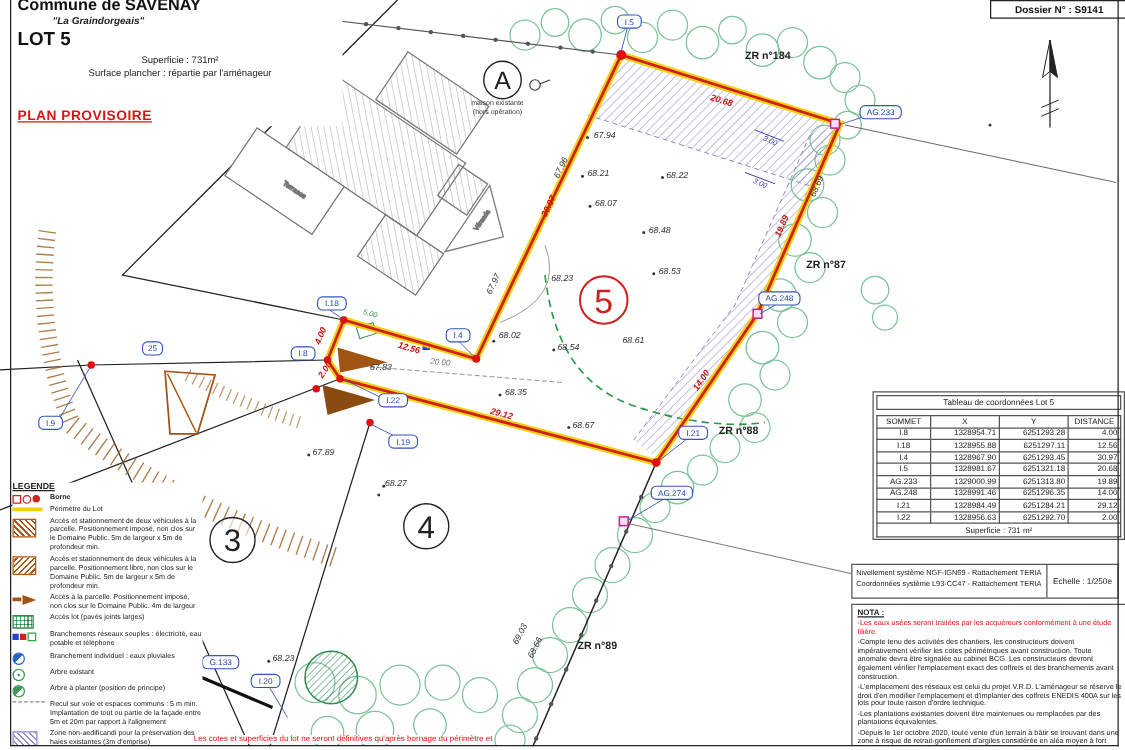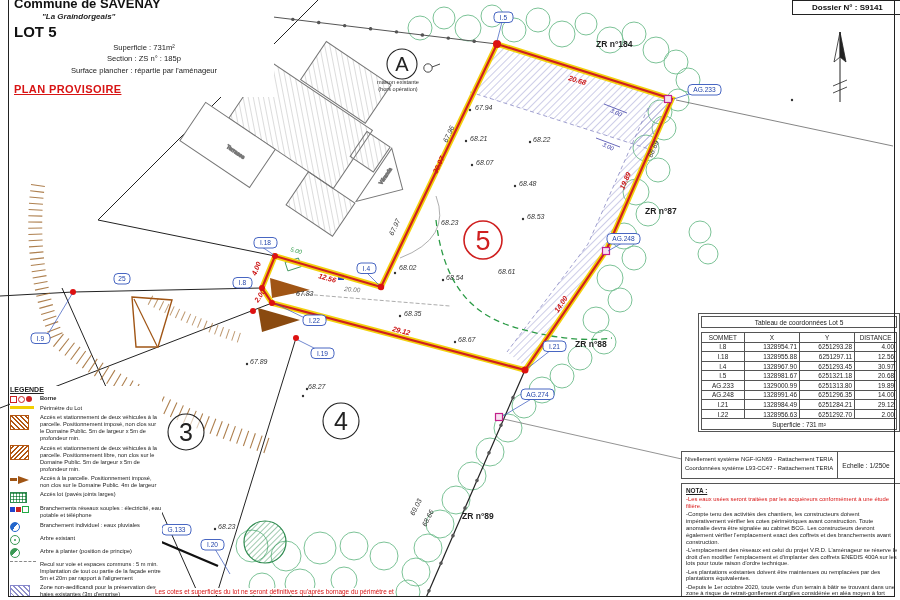--- a/index.html
+++ b/index.html
@@ -6,21 +6,21 @@
   #sheet{position:relative;width:900px;height:600px;background:#ffffff;overflow:hidden;}
   #frame{position:absolute;left:8px;top:-4px;width:885px;height:600px;border-left:1.5px solid #222;border-right:1.5px solid #222;border-bottom:1.5px solid #222;pointer-events:none;}
   svg.plan{position:absolute;left:0;top:0;}
   .panel{position:absolute;background:#fff;}
   
   #hdr{left:14px;top:-4px;width:260px;}
   #hdr .commune{font-size:13px;font-weight:bold;color:#111;}
   #hdr .place{font-size:8px;font-style:italic;font-weight:bold;margin:1px 0 2px 28px;color:#222;}
   #hdr .lot{font-size:15px;font-weight:bold;margin-top:2px;color:#111;}
   #hdr .det{font-size:7.6px;margin-top:2.5px;color:#222;text-align:center;}
-  #hdr .status{display:inline-block;margin-top:8px;font-size:11px;font-weight:bold;color:#d81414;text-decoration:underline;letter-spacing:.4px;}
+  #hdr .status{display:inline-block;margin-top:24px;font-size:11px;font-weight:bold;color:#d81414;text-decoration:underline;letter-spacing:.4px;}
   
   #dossier{left:792px;top:0px;width:100px;height:13px;border:1.5px solid #222;font-size:8px;font-weight:bold;text-align:left;line-height:13px;color:#111;padding-left:19px;}
   
   #coords{left:698px;top:313px;width:196px;border:1px solid #555;padding:2px 2px 1px 2px;}
   #coords .ttl{border:1px solid #555;font-size:6.6px;text-align:center;padding:1.5px 0;margin-bottom:4px;color:#222;}
   #coords table{border-collapse:collapse;width:100%;}
   #coords td,#coords th{border:1px solid #555;font-size:6.4px;font-weight:normal;padding:.8px 2px;color:#222;}
   #coords th{text-align:center;}
   #coords td.s{text-align:center;width:40px;}
   #coords td.n{text-align:right;width:54px;}
@@ -393,21 +393,20 @@
         <text x="122" y="281.2" text-anchor="middle">25</text>
       </g>
     </g>
   </svg>
 
   <div class="panel" id="hdr">
     <div class="commune">Commune de SAVENAY</div>
     <div class="place">"La Graindorgeais"</div>
     <div class="lot">LOT 5</div>
     <div class="det">Superficie :  731m²</div>
-    <div class="det">Section :  ZS      n° :  185p</div>
     <div class="det">Surface plancher : répartie par l'aménageur</div>
     <div class="status">PLAN PROVISOIRE</div>
   </div>
 
   <div class="panel" id="dossier">Dossier N° : S9141</div>
 
   <div class="panel" id="coords">
     <div class="ttl">Tableau de coordonnées Lot 5</div>
     <table>
       <tbody>

